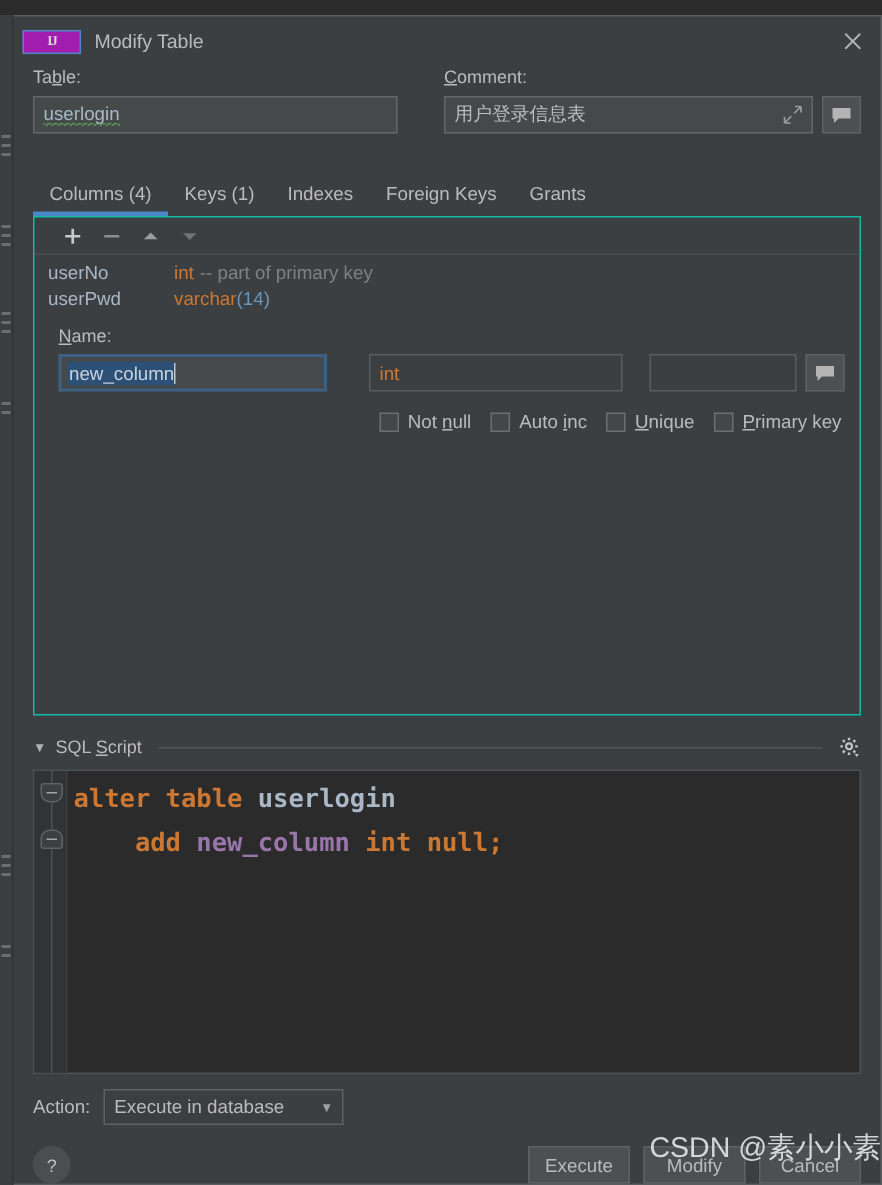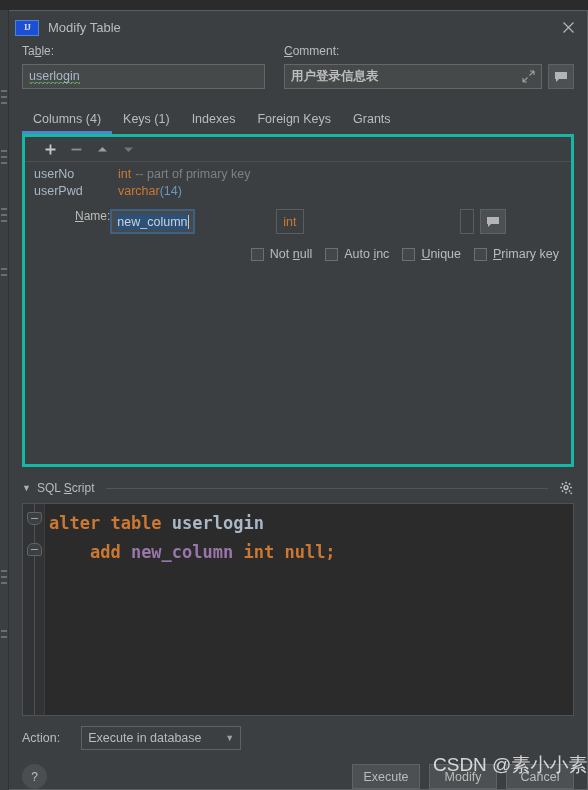--- a/index.html
+++ b/index.html
@@ -56,23 +56,23 @@
   }
 
   
   .titlebar {
     height: 33px;
     display: flex; align-items: center;
     padding: 0 8px 0 6px;
     flex: 0 0 auto;
   }
   .ij-logo {
-    width: 24px; height: 16px;
+    width: 39px; height: 16px;
     border: 1.5px solid #4a88c7;
-    background: #1d4ed8;
+    background: #a21caf;
     display: flex; align-items: center; justify-content: center;
     margin-right: 9px;
     flex: 0 0 auto;
   }
   .ij-logo span {
     font-size: 9px; font-weight: bold; color: #d8d8d8;
     font-family: "Liberation Serif", serif;
     line-height: 1;
     letter-spacing: -1px;
   }
@@ -85,21 +85,21 @@
     display: flex; align-items: center; justify-content: center;
     color: #b4b4b4; font-size: 15px; line-height: 1;
     cursor: pointer;
   }
   .close-btn svg { display:block; }
 
   
   .fields-row {
     display: flex;
     padding: 0 13px;
-    gap: 4px;
+    gap: 16px;
     flex: 0 0 auto;
   }
   .field-block { display: flex; flex-direction: column; }
   .field-block.table-block { width: 243px; margin-right: 15px; }
   .field-block.comment-block { flex: 1 1 auto; }
   .field-label {
     font-size: 12px; color: #bbbbbb;
     margin-bottom: 5px; height: 15px;
   }
   .field-label u { text-decoration: underline; }
@@ -118,60 +118,60 @@
   .txtinput .val.spell {
     border-bottom: 0;
     position: relative;
     background-image: repeating-linear-gradient(135deg,
       #5a9a5a 0 1px, transparent 1px 2px);
     background-size: 4px 2px;
     background-repeat: repeat-x;
     background-position: 0 100%;
     padding-bottom: 1px;
   }
-  .txtinput .val.cjk { color: #bdbdbd; font-size: 12.5px; font-weight: bold; }
+  .txtinput .val.cjk { color: #bdbdbd; font-size: 12.5px; }
   .comment-row { display: flex; gap: 6px; align-items: stretch; }
   .comment-row .txtinput { flex: 1 1 auto; justify-content: space-between; }
   .expand-icon {
     color: #9aa0a3;
     display: flex; align-items: center;
     cursor: pointer;
   }
   .icon-btn {
     width: 26px; height: 25px;
     background: #4c5052;
     border: 1px solid #5e6264;
     display: flex; align-items: center; justify-content: center;
     cursor: pointer;
   }
 
   
   .tabs {
     display: flex;
     padding: 0 13px;
-    margin-top: 19px;
+    margin-top: 29px;
     flex: 0 0 auto;
   }
   .tab {
     font-size: 12.5px; color: #bbbbbb;
     padding: 4px 11px 8px 11px;
     position: relative;
     cursor: pointer;
     white-space: nowrap;
   }
   .tab.active::after {
     content: "";
     position: absolute; left: 0; right: 0; bottom: 0;
     height: 3px; background: #4a88c7;
   }
 
   
   .cols-panel {
     margin: 0 13px;
-    border: 3px solid #14b8a6;
+    border: 1px solid #14b8a6;
     background: #3c3f41;
     flex: 0 0 auto;
     height: 333px;
     display: flex; flex-direction: column;
   }
   .cols-toolbar {
     height: 25px;
     display: flex; align-items: center;
     padding-left: 12px;
     gap: 0px;
@@ -199,21 +199,21 @@
   .col-type .paren { color: #6897bb; }
   .col-note { color: #808080; margin-left: 4px; }
 
   
   .col-editor { padding: 7px 0 0 0; }
   .editor-row1 {
     display: flex;
     padding: 0 10px 0 16px;
     align-items: flex-end;
   }
-  .ed-field { display: flex; flex-direction: row; margin-left: 34px; }
+  .ed-field { display: flex; flex-direction: column; }
   .ed-field .field-label { margin-bottom: 4px; }
   .ed-name { width: 182px; margin-right: 28px; }
   .ed-type { width: 172px; margin-right: 18px; }
   .ed-default { width: 132px; }
   .input-focus {
     height: 25px;
     background: #45494a;
     border: 2px solid #3d6185;
     display: flex; align-items: center;
     padding: 0 4px;
@@ -319,21 +319,21 @@
     font-weight: bold;
   }
   .kw  { color: #cc7832; }
   .ident { color: #a9b7c6; }
   .colname { color: #9876aa; }
 
   
   .action-bar {
     display: flex; align-items: center;
     padding: 10px 13px 0 13px;
-    gap: 21px;
+    gap: 9px;
     flex: 0 0 auto;
   }
   .action-label { font-size: 12.5px; color: #bbbbbb; }
   .combo {
     width: 160px; height: 24px;
     background: #3c3f41;
     border: 1px solid #5e6264;
     display: flex; align-items: center;
     padding: 0 6px;
     justify-content: space-between;

